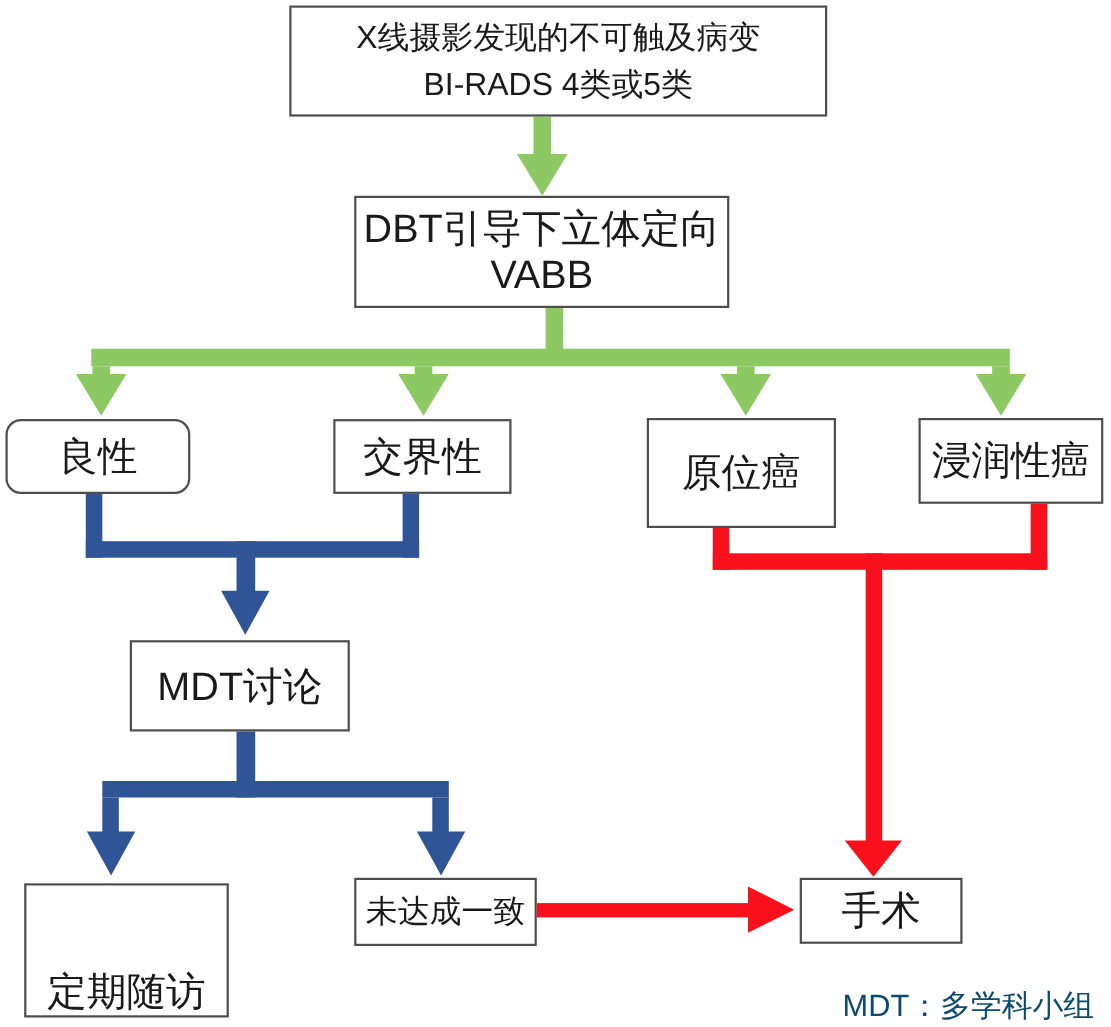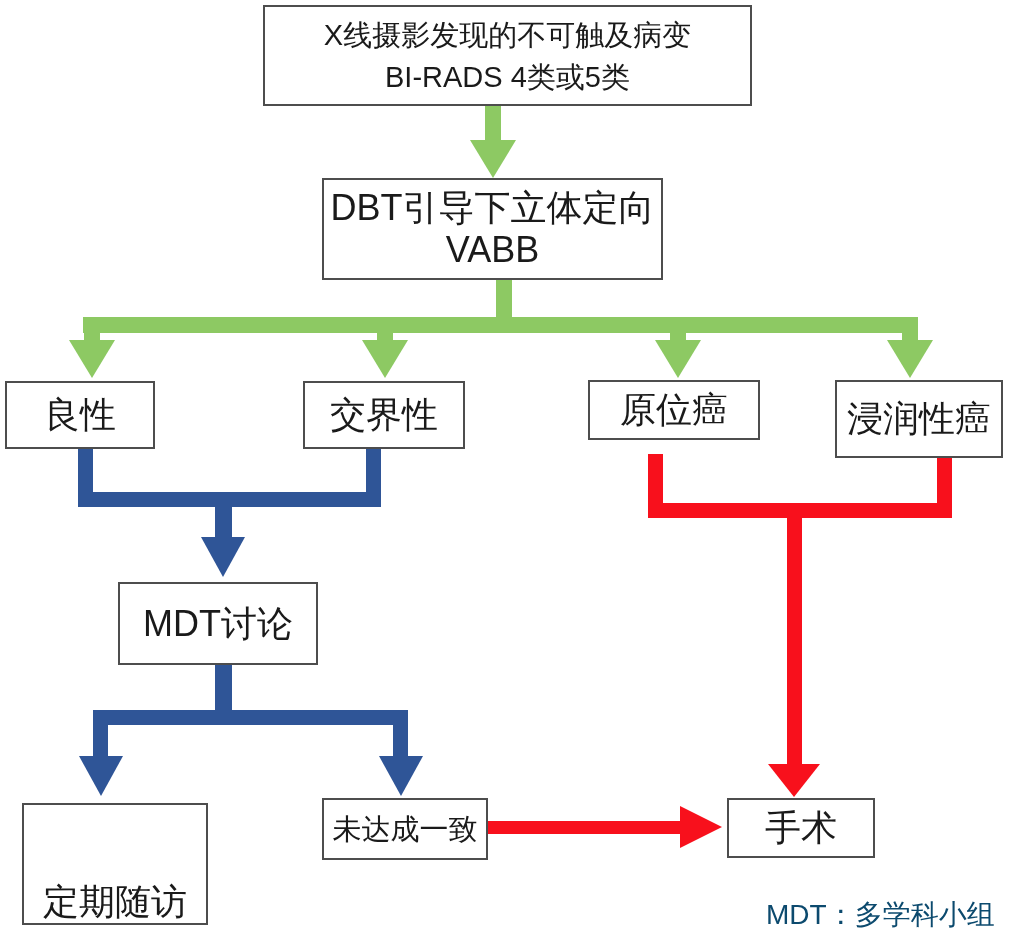--- a/index.html
+++ b/index.html
@@ -90,29 +90,29 @@
   <div class="node small" style="left:263px;top:5px;width:489px;height:101px;">
     <div class="ln">X线摄影发现的不可触及病变</div>
     <div class="ln">BI-RADS 4类或5类</div>
   </div>
 
   <div class="node" style="left:322px;top:178px;width:341px;height:102px;">
     <div class="ln">DBT引导下立体定向</div>
     <div class="ln">VABB</div>
   </div>
 
-  <div class="node" style="left:5px;top:381px;width:150px;height:68px;">
+  <div class="node" style="left:5px;top:381px;width:168px;height:68px;border-radius:14px;">
     <div class="ln">良性</div>
   </div>
 
   <div class="node" style="left:303px;top:381px;width:162px;height:68px;">
     <div class="ln">交界性</div>
   </div>
 
-  <div class="node" style="left:588px;top:380px;width:172px;height:60px;">
+  <div class="node" style="left:588px;top:380px;width:172px;height:100px;">
     <div class="ln">原位癌</div>
   </div>
 
   <div class="node" style="left:118px;top:582px;width:200px;height:83px;">
     <div class="ln">MDT讨论</div>
   </div>
 
   <div class="node" style="left:835px;top:380px;width:168px;height:78px;">
     <div class="ln">浸润性癌</div>
   </div>

